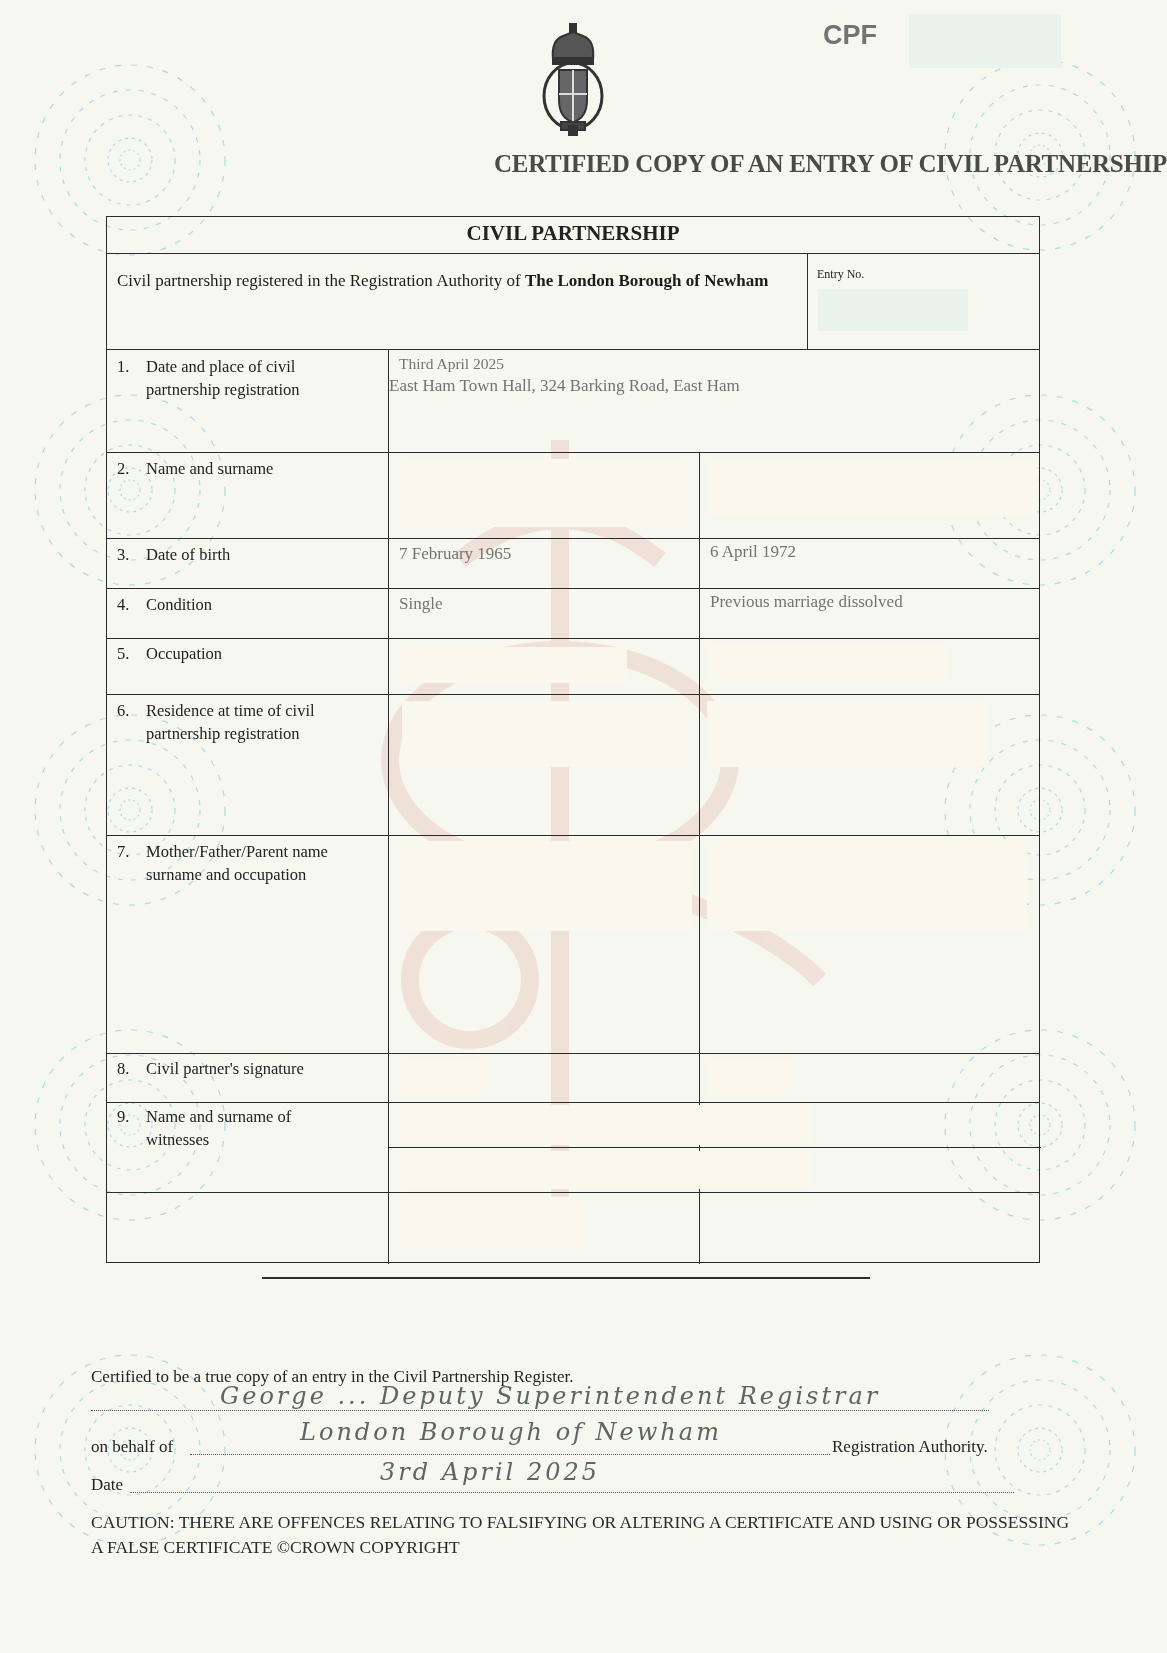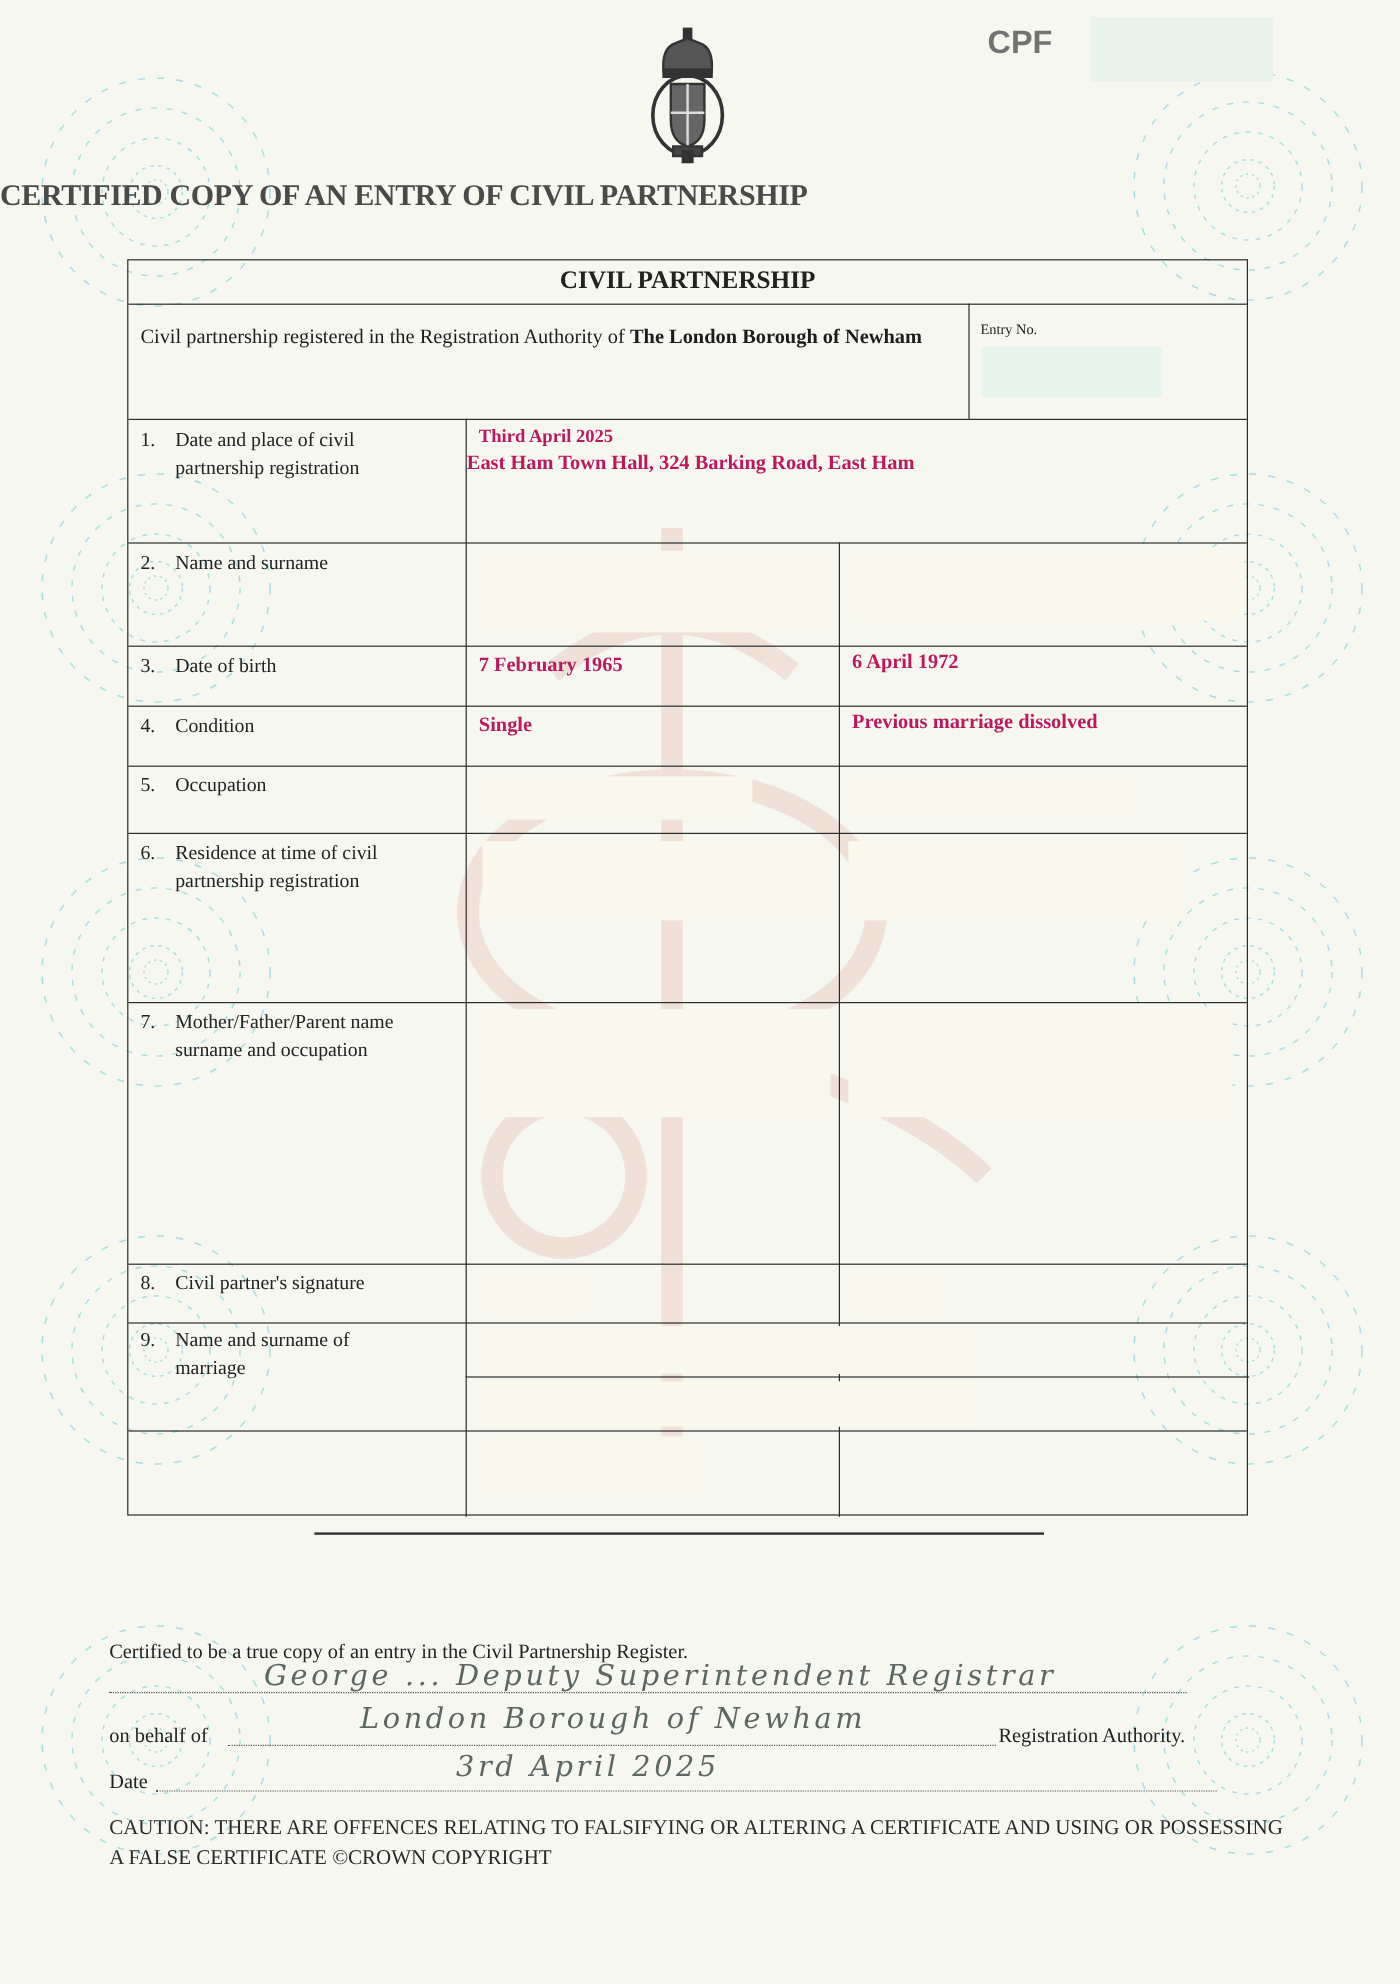--- a/index.html
+++ b/index.html
@@ -9,36 +9,36 @@
       font-family: "Liberation Serif", "DejaVu Serif", serif;
       color: #1c1c1c;
     }
     .bg-layer { position: absolute; inset: 0; pointer-events: none; }
     .page { position: absolute; inset: 0; }
 
     .crest { position: absolute; left: 541px; top: 22px; width: 64px; height: 114px; }
     .cpf-label { position: absolute; left: 823px; top: 20px; font-family: "Liberation Sans", "DejaVu Sans", sans-serif; font-weight: bold; font-size: 27px; color: #737373; }
     .cpf-box { position: absolute; left: 909px; top: 14px; width: 152px; height: 54px; background: #e9f3ec; }
 
-    .title-main { position: absolute; left: 0; width: 1167px; top: 150px; text-align: left; font-weight: bold; font-size: 25px; color: #4a4b48; letter-spacing: -0.3px; }
+    .title-main { position: absolute; left: 0; width: 1167px; top: 150px; text-align: right; font-weight: bold; font-size: 25px; color: #4a4b48; letter-spacing: -0.3px; }
     .title-sub { position: absolute; left: 0; width: 1167px; top: 182px; text-align: center; font-weight: bold; font-size: 24px; color: #4a4b48; }
 
     .form { position: absolute; left: 106px; top: 216px; width: 934px; height: 1047px; border: 1.5px solid #2b2b2b; box-sizing: border-box; }
     .hline { position: absolute; left: 0; height: 0; border-top: 1.5px solid #2b2b2b; }
     .vline { position: absolute; width: 0; border-left: 1.5px solid #2b2b2b; }
 
     .section-title { position: absolute; left: 0; width: 100%; top: 4px; text-align: center; font-weight: bold; font-size: 21px; color: #222; }
     .reg-text { position: absolute; left: 10px; top: 50px; width: 680px; font-size: 17px; line-height: 27px; }
     .reg-text b { font-weight: bold; }
     .entry-label { position: absolute; left: 710px; top: 50px; font-size: 12px; }
     .entry-box { position: absolute; left: 711px; top: 72px; width: 150px; height: 42px; background: #e8f3eb; }
 
     .row-label { position: absolute; left: 10px; font-size: 16.5px; line-height: 23px; color: #222; display: flex; }
     .row-label .num { width: 29px; flex: none; }
-    .val { position: absolute; font-weight: bold; font-size: 17px; line-height: 22px; color: #be185d; }
+    .val { position: absolute; font-weight: normal; font-size: 17px; line-height: 22px; color: #737373; }
     .redact { position: absolute; background: #faf8ec; }
 
     .sep-line { position: absolute; left: 262px; top: 1277px; width: 608px; border-top: 2px solid #2e2e2e; }
 
     .cert-line { position: absolute; left: 91px; font-size: 17px; color: #222; }
     .dots { position: absolute; border-bottom: 1.5px dotted #555; }
     .handwriting { position: absolute; font-family: "DejaVu Serif", serif; font-style: italic; color: #5c6663; font-size: 24px; letter-spacing: 3px; }
 
     .caution { position: absolute; left: 91px; top: 1510px; width: 980px; font-size: 17.5px; line-height: 25px; color: #2a2a2a; }
     .warning { position: absolute; left: 0; width: 1167px; top: 1581px; text-align: center; font-weight: bold; font-size: 18px; color: #2a2a2a; }
@@ -172,21 +172,21 @@
       <span class="num">8.</span>
         <span>Civil partner's signature</span>
     </div>
     <div class="redact" style="left:295px;top:842px;width:85px;height:38px"></div>
     <div class="redact" style="left:600px;top:842px;width:85px;height:38px"></div>
 
     <div class="hline" style="top:885px;width:100%"></div>
     <div class="vline" style="left:592px;top:885px;height:0;border:none"></div>
     <div class="row-label" style="top:888px">
       <span class="num">9.</span>
-        <span style="width:175px">Name and surname of marriage</span>
+        <span style="width:175px">Name and surname of witnesses</span>
     </div>
     <div class="redact" style="left:295px;top:888px;width:410px;height:40px"></div>
     <div class="hline" style="top:930px;left:281px;width:653px"></div>
     <div class="redact" style="left:295px;top:934px;width:410px;height:38px"></div>
 
     <div class="hline" style="top:975px;width:100%"></div>
     <div class="redact" style="left:295px;top:980px;width:180px;height:50px"></div>
   </div>
 
   <div class="sep-line"></div>

